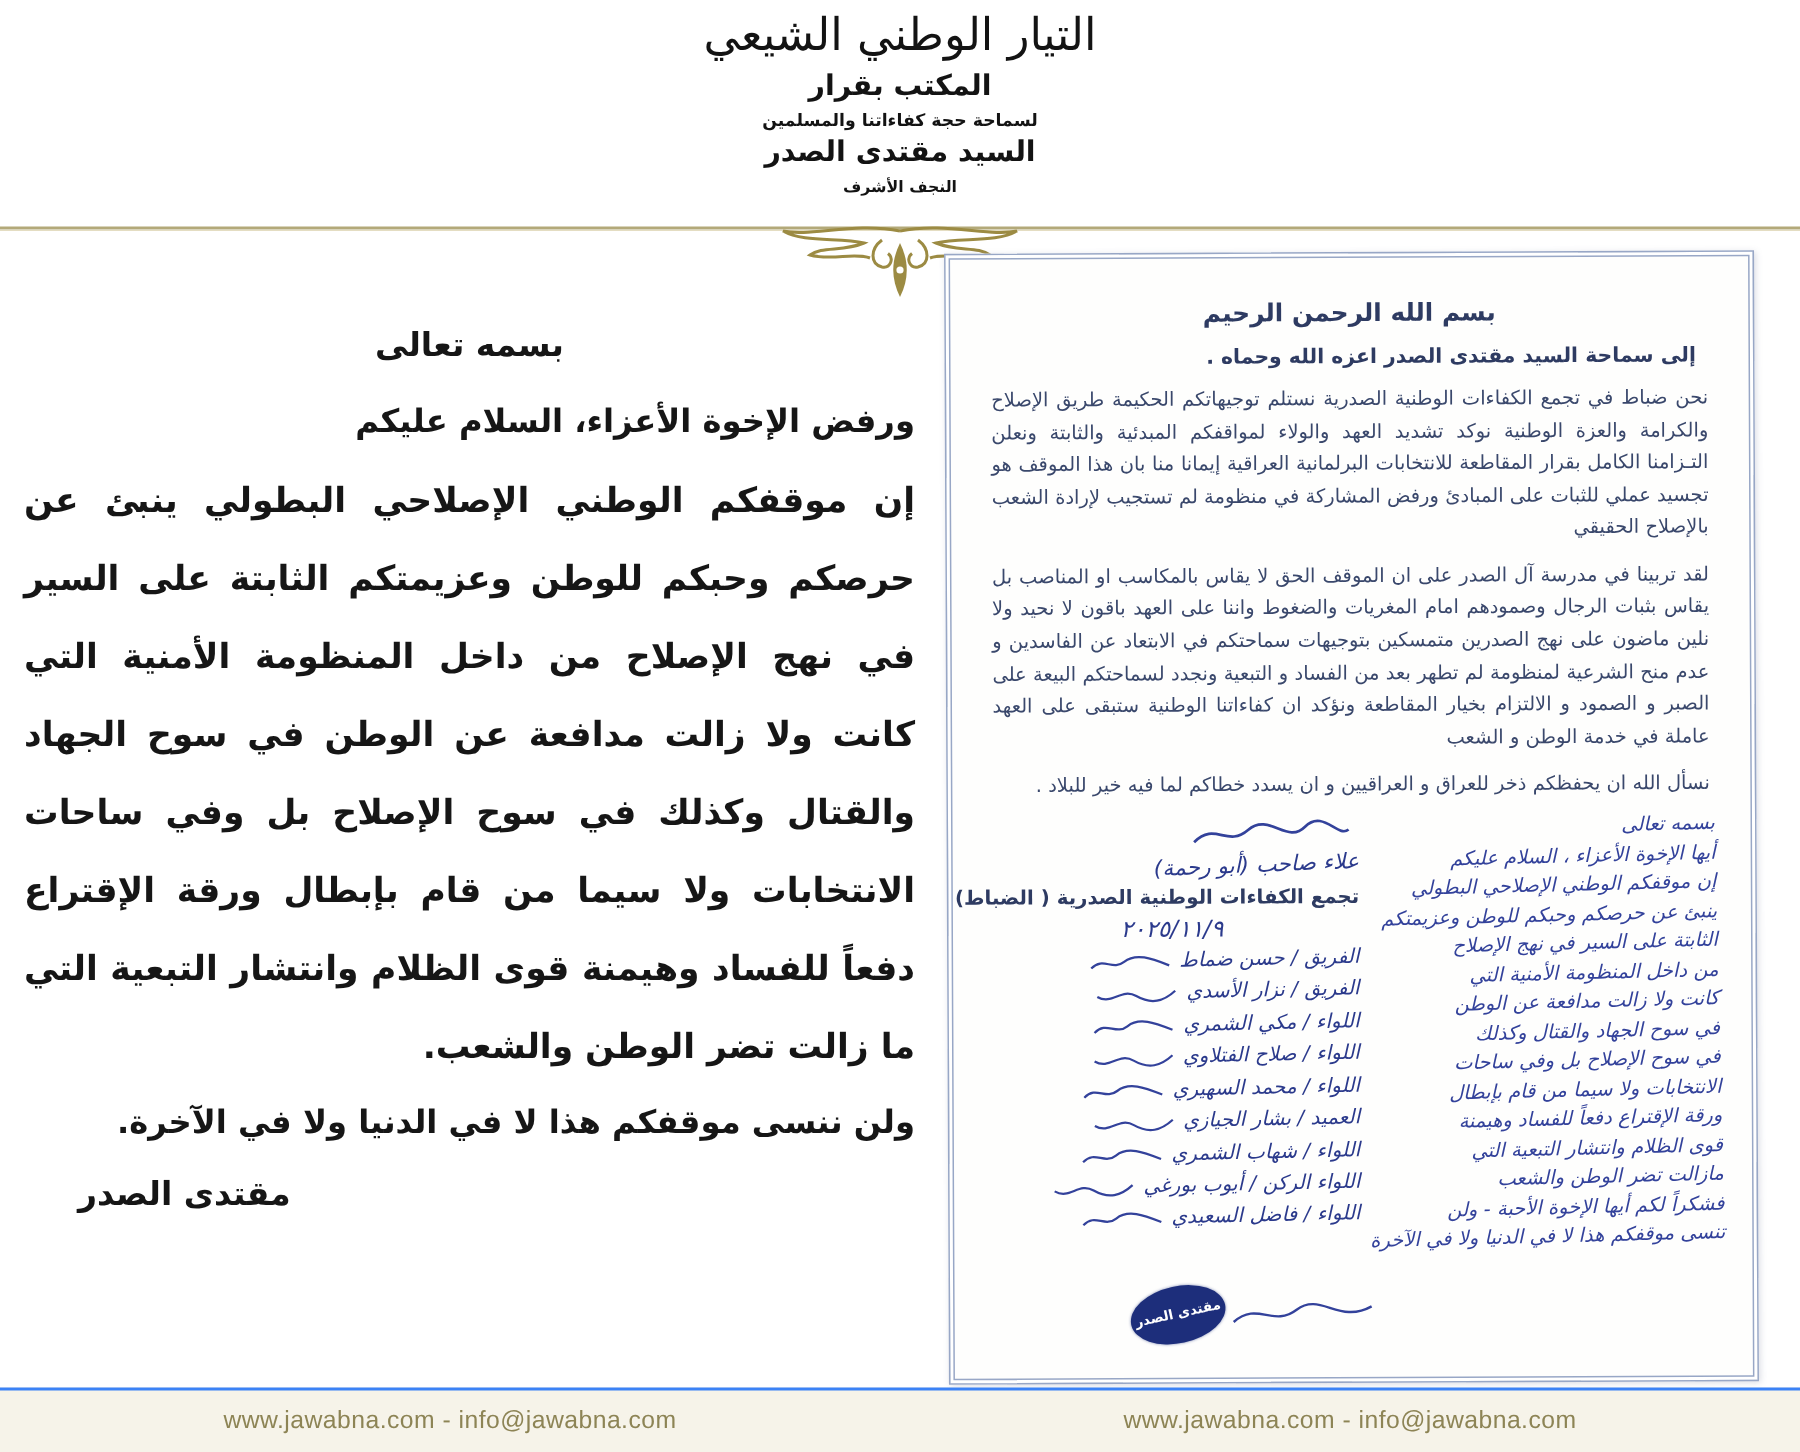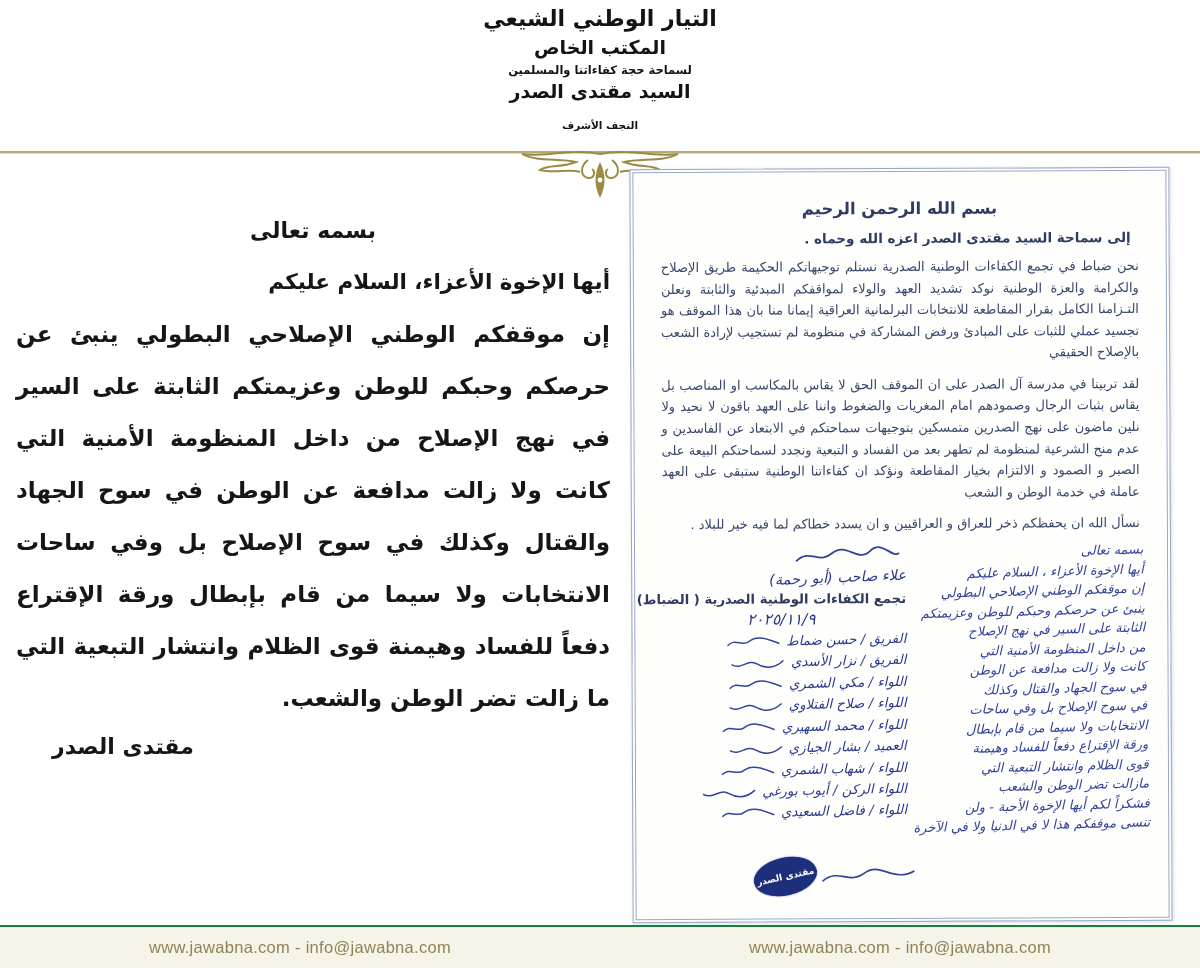--- a/index.html
+++ b/index.html
@@ -1,25 +1,25 @@
 <!DOCTYPE html>
 <html lang="ar"><head>
 <meta charset="utf-8">
 <style>
   html,body{margin:0;padding:0;background:#ffffff;}
   .page{position:relative;width:1200px;height:968px;background:#ffffff;overflow:hidden;
         font-family:"DejaVu Sans",sans-serif;}
 
   
   .letterhead{position:absolute;top:6px;left:0;right:0;text-align:center;color:#131313;}
-  .h-org{font-size:22px;font-weight:bold;letter-spacing:1px;}
+  .h-org{font-size:30px;font-weight:normal;letter-spacing:1px;}
   .h-office{font-size:19px;font-weight:bold;margin-top:5px;}
   .h-dedication{font-size:11.5px;font-weight:bold;margin-top:5px;}
   .h-name{font-size:19px;font-weight:bold;margin-top:3px;}
-  .h-city{font-size:10.5px;font-weight:bold;margin-top:17px;}
+  .h-city{font-size:10.5px;font-weight:bold;margin-top:7px;}
 
   .divider{position:absolute;top:151px;left:0;width:100%;height:0;
            border-top:2px solid #b3a979;box-shadow:0 1px 0 #e4ddc2;}
   .ornament{position:absolute;top:150px;left:50%;transform:translateX(-50%);}
 
   
   .letter{position:absolute;top:218px;left:16px;width:594px;direction:rtl;color:#161616;}
   .bismillah{--fs:22px;text-align:center;font-size:22px;font-weight:bold;margin-bottom:26px;
              letter-spacing:2px;}
   .salutation{font-size:21.5px;font-weight:bold;margin-bottom:14px;}
@@ -53,33 +53,33 @@
   .sig-row{display:flex;align-items:center;gap:5px;font-style:italic;font-size:13.4px;
            line-height:1.6;white-space:nowrap;transform:rotate(-1deg);}
   .stamp{position:absolute;left:120px;bottom:26px;width:64px;height:38px;background:#1d2e7b;
          border-radius:50%/50%;transform:rotate(-12deg);color:#ffffff;display:flex;
          align-items:center;justify-content:center;font-size:9px;font-weight:bold;
          box-shadow:0 0 2px rgba(29,46,123,.6);}
   .final-sig{position:absolute;left:185px;bottom:30px;}
 
   
   .footer{position:absolute;bottom:0;left:0;width:100%;height:41px;background:#f6f3e9;
-          border-top:2px solid #15803d;display:flex;text-align:right;}
+          border-top:2px solid #3b82f6;display:flex;text-align:right;}
   .footer-cell{width:50%;display:flex;align-items:center;justify-content:center;
                color:#8d8455;font-size:16.5px;font-family:"Liberation Sans",sans-serif;
                letter-spacing:.3px;}
 </style>
 </head>
 <body>
 
 <div class="page">
 
   <div class="letterhead">
     <div class="h-org">التيار الوطني الشيعي</div>
-    <div class="h-office">المكتب الخاص</div>
+    <div class="h-office">المكتب بقرار</div>
     <div class="h-dedication">لسماحة حجة كفاءاتنا والمسلمين</div>
     <div class="h-name">السيد مقتدى الصدر</div>
     <div class="h-city">النجف الأشرف</div>
   </div>
 
   <div class="divider"></div>
   <div class="ornament">
     <svg width="180" height="50" viewBox="0 0 180 50">
       <g fill="none" stroke="#9c8b43" stroke-width="2">
         <path d="M90 4 C 60 -2, 30 8, 12 4 C 26 12, 50 8, 66 12 C 52 18, 38 14, 30 20 C 44 24, 60 18, 70 22"></path>
@@ -87,22 +87,23 @@
         <path d="M78 10 C 70 16, 70 26, 78 28 C 84 29, 86 22, 82 19"></path>
         <path d="M102 10 C 110 16, 110 26, 102 28 C 96 29, 94 22, 98 19"></path>
       </g>
       <path d="M90 12 C 84 24, 84 36, 90 48 C 96 36, 96 24, 90 12 Z" fill="#9c8b43"></path>
       <circle cx="90" cy="30" r="2.4" fill="#fefefe"></circle>
     </svg>
   </div>
 
   <div class="letter">
     <div class="bismillah">بسمه تعالى</div>
-    <div class="salutation">أيها الإخوة الأعزاء، السلام عليكم</div>
+    <div class="salutation">ورفض الإخوة الأعزاء، السلام عليكم</div>
     <div class="letter-body">إن موقفكم الوطني الإصلاحي البطولي ينبئ عن حرصكم وحبكم للوطن وعزيمتكم الثابتة على السير في نهج الإصلاح من داخل المنظومة الأمنية التي كانت ولا زالت مدافعة عن الوطن في سوح الجهاد والقتال وكذلك في سوح الإصلاح بل وفي ساحات الانتخابات ولا سيما من قام بإبطال ورقة الإقتراع دفعاً للفساد وهيمنة قوى الظلام وانتشار التبعية التي ما زالت تضر الوطن والشعب.</div>
+    <div class="promise">ولن ننسى موقفكم هذا لا في الدنيا ولا في الآخرة.</div>
     <div class="sender-name">مقتدى الصدر</div>
   </div>
 
   <div class="scan">
     <div class="scan-bismillah">بسم الله الرحمن الرحيم</div>
     <div class="scan-addressee">إلى سماحة السيد مقتدى الصدر اعزه الله وحماه .</div>
     <div class="scan-para">نحن ضباط في تجمع الكفاءات الوطنية الصدرية نستلم توجيهاتكم الحكيمة طريق الإصلاح والكرامة والعزة الوطنية نوكد تشديد العهد والولاء لمواقفكم المبدئية والثابتة ونعلن التـزامنا الكامل بقرار المقاطعة للانتخابات البرلمانية العراقية إيمانا منا بان هذا الموقف هو تجسيد عملي للثبات على المبادئ ورفض المشاركة في منظومة لم تستجيب لإرادة الشعب بالإصلاح الحقيقي</div>
     <div class="scan-para">لقد تربينا في مدرسة آل الصدر على ان الموقف الحق لا يقاس بالمكاسب او المناصب بل يقاس بثبات الرجال وصمودهم امام المغريات والضغوط واننا على العهد باقون لا نحيد ولا نلين ماضون على نهج الصدرين متمسكين بتوجيهات سماحتكم في الابتعاد عن الفاسدين و عدم منح الشرعية لمنظومة لم تطهر بعد من الفساد و التبعية ونجدد لسماحتكم البيعة على الصبر و الصمود و الالتزام بخيار المقاطعة ونؤكد ان كفاءاتنا الوطنية ستبقى على العهد عاملة في خدمة الوطن و الشعب</div>
     <div class="scan-para">نسأل الله ان يحفظكم ذخر للعراق و العراقيين و ان يسدد خطاكم لما فيه خير للبلاد .</div>
 

